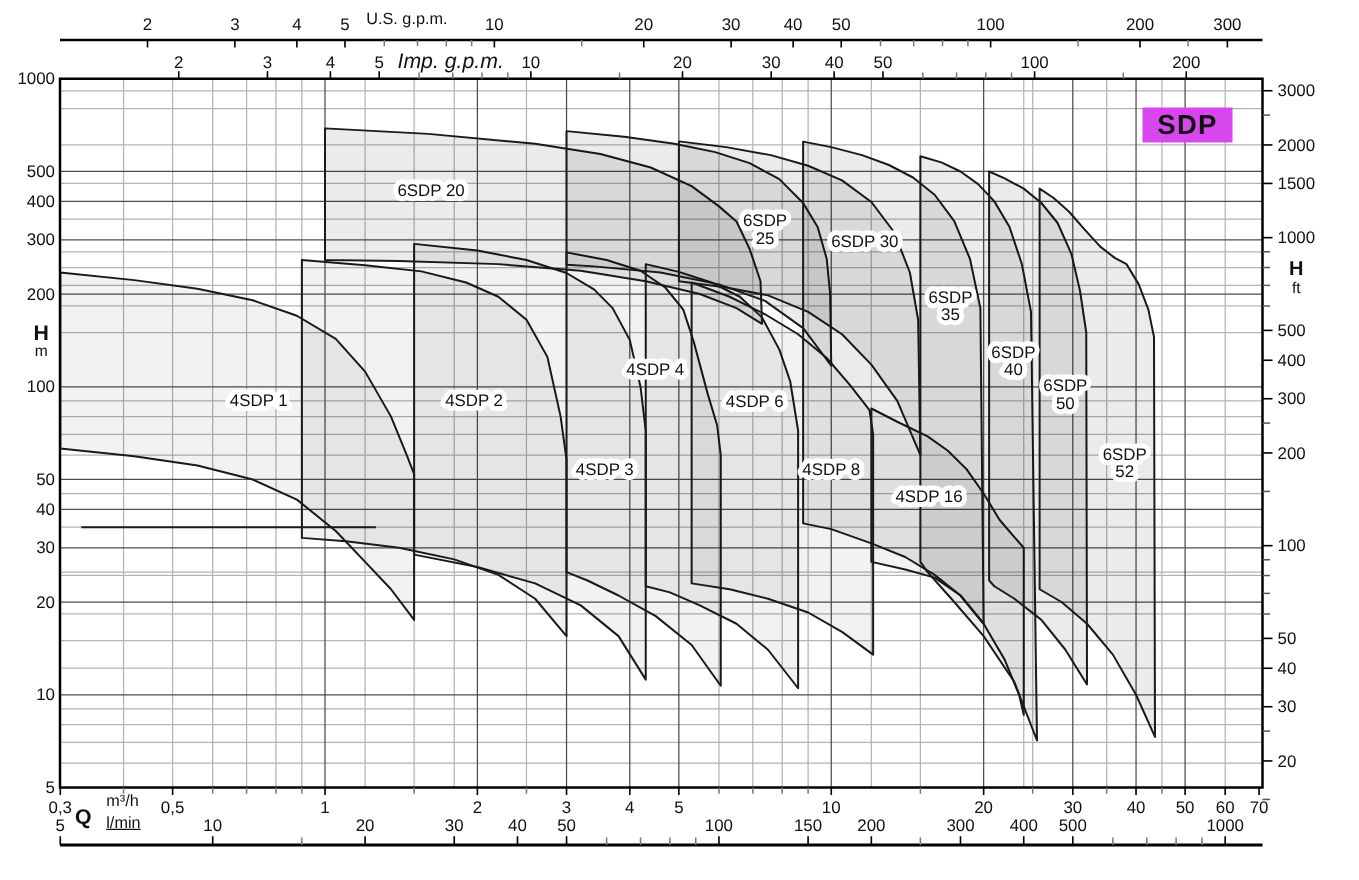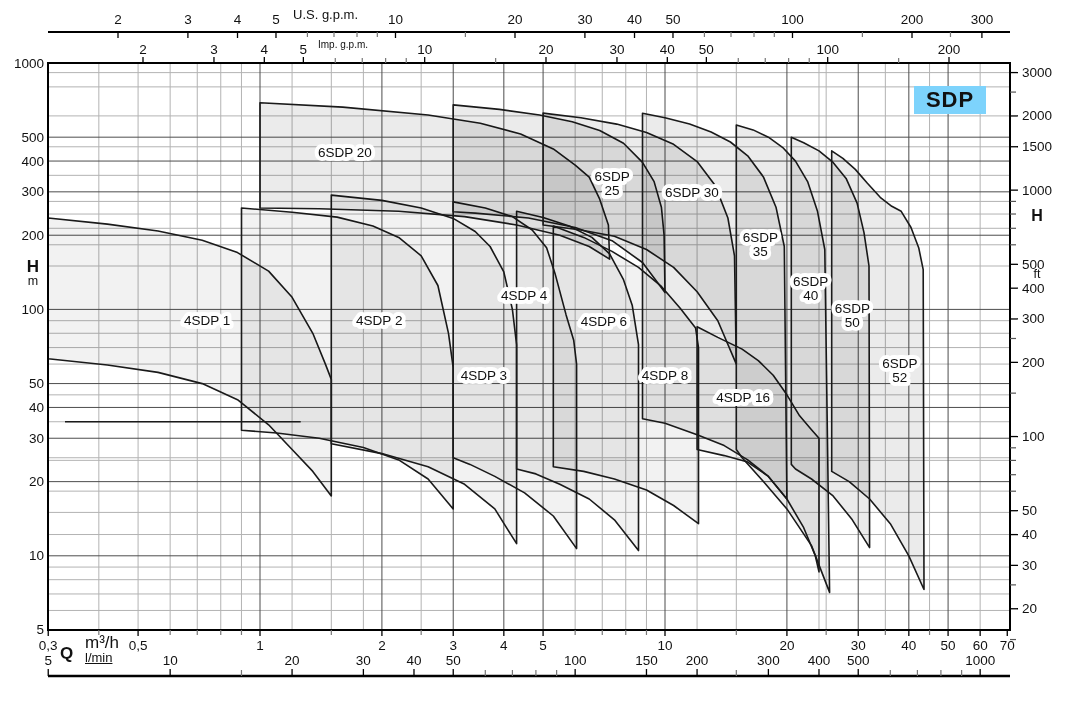--- a/index.html
+++ b/index.html
@@ -1,31 +1,31 @@
 <!DOCTYPE html>
 <html><head>
 <meta charset="utf-8">
 <style>
   html,body{margin:0;padding:0;background:#fff;}
   .stage{position:relative;width:1087px;height:704px;background:#fff;overflow:hidden;
          font-family:"Liberation Sans", sans-serif;color:#111;}
   svg{position:absolute;left:0;top:0;}
   .ovl{position:absolute;white-space:nowrap;color:#111;}
-  .title-box{left:914px;top:86px;width:72px;height:28px;background:#7dd3fc;
+  .title-box{left:914px;top:86px;width:72px;height:28px;background:#d946ef;
              font-size:22px;font-weight:bold;text-align:center;line-height:28px;letter-spacing:1px;}
   .us-lbl{left:293px;top:7px;font-size:13px;}
-  .imp-lbl{left:318px;top:39px;font-size:10px;}
+  .imp-lbl{left:318px;top:39px;font-size:17px;font-style:italic;}
   .hm{left:20px;top:258px;width:26px;text-align:center;}
   .hm .h{font-size:17px;font-weight:bold;line-height:17px;}
   .hm .u{font-size:12.5px;line-height:12px;}
   .hft{left:1024px;top:208px;width:26px;text-align:center;}
   .hft .h{font-size:16px;font-weight:bold;line-height:16px;}
-  .hft .u{font-size:12.5px;line-height:12px;margin-top:44px;}
+  .hft .u{font-size:12.5px;line-height:12px;}
   .q-lbl{left:60px;top:644px;font-size:17px;font-weight:bold;}
-  .m3h-lbl{left:85px;top:633px;font-size:17px;text-align:right;}
+  .m3h-lbl{left:85px;top:633px;font-size:13px;text-align:right;}
   .lmin-lbl{left:85px;top:650px;font-size:13px;text-decoration:underline;}
   .doc-code{left:938px;top:718px;width:74px;font-size:8.5px;text-align:right;color:#222;}
 </style>
 </head>
 <body>
 
 <div class="stage">
   <svg id="chart" width="1087" height="704" viewBox="0 0 1087 704">
       <g>
         <line x1="98.83429648782476" y1="63" x2="98.83429648782476" y2="630" stroke="#b3b3b3" stroke-width="1"></line>

